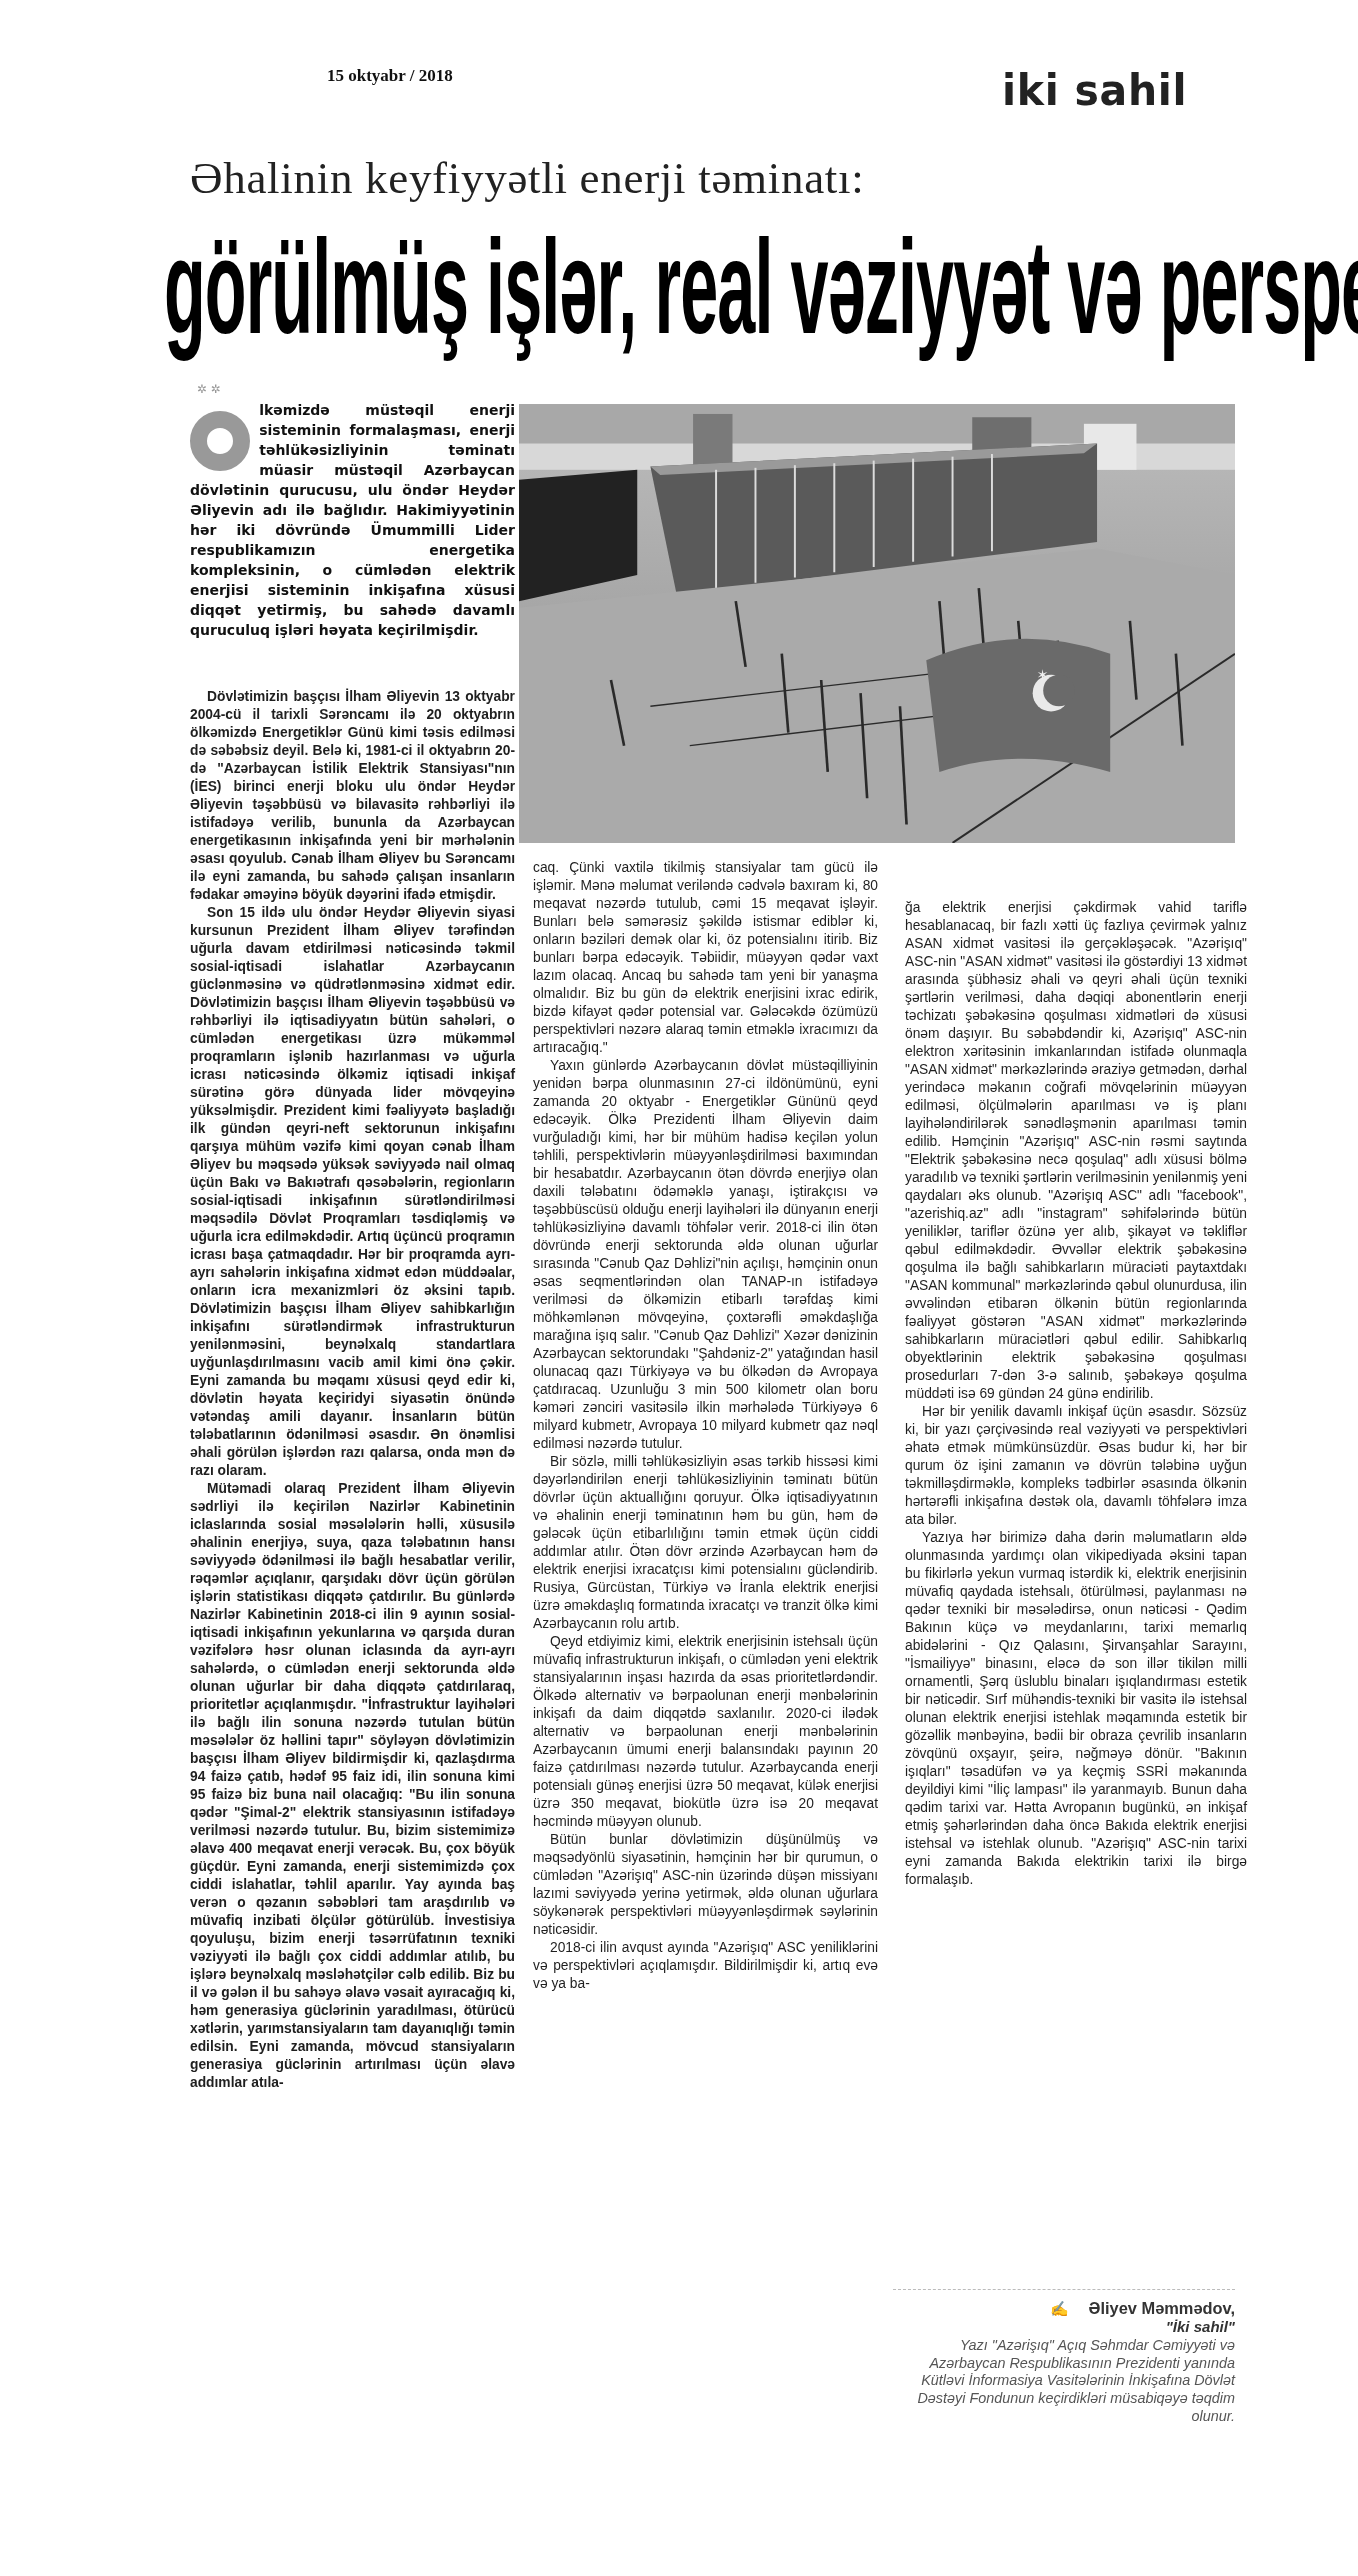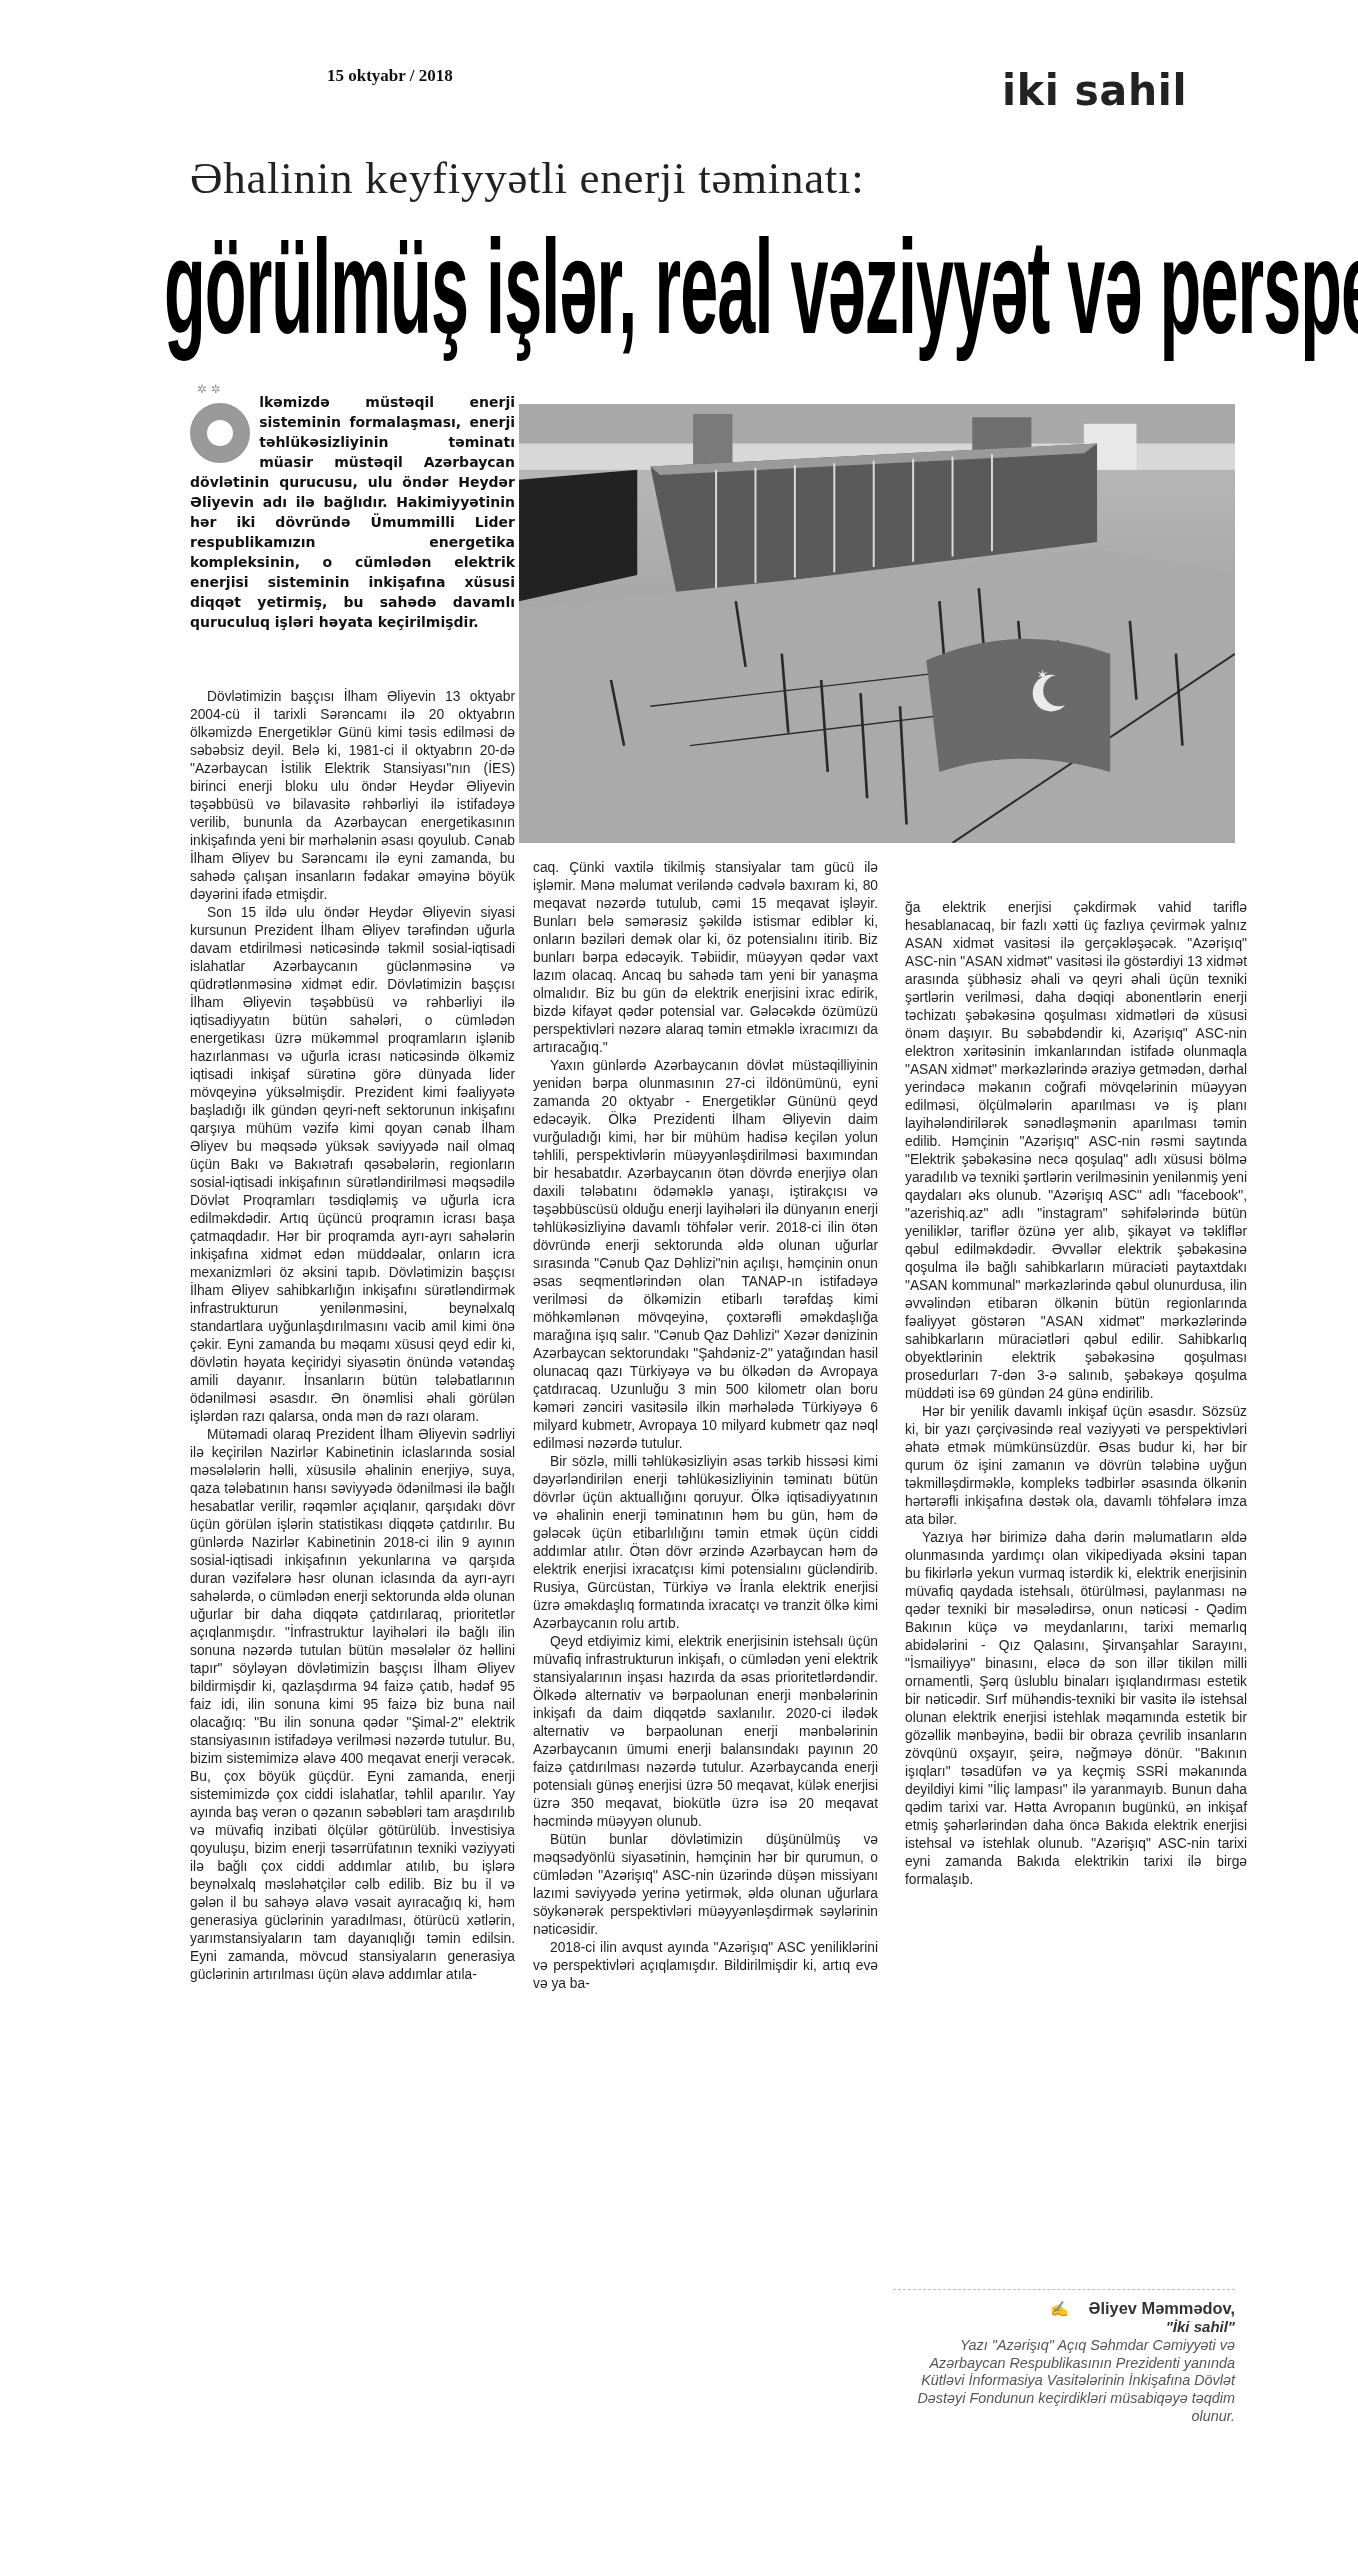--- a/index.html
+++ b/index.html
@@ -1,27 +1,27 @@
 <!DOCTYPE html>
 <html style="font-size:10.5px"><head>
 <meta charset="utf-8">
 <style>
   html,body{margin:0;padding:0;background:#fff;}
   body{width:1358px;height:2576px;position:relative;overflow:hidden;color:#1a1a1a;font-family:"Liberation Sans",sans-serif;}
   .date{position:absolute;left:327px;top:66px;font-family:"Liberation Serif",serif;font-weight:bold;font-size:17px;color:#111;}
   .logo{position:absolute;left:1002px;top:66px;font-family:"DejaVu Sans",sans-serif;font-weight:900;font-size:41px;letter-spacing:0.7px;color:#222;transform:scaleY(1.05);}
   .h1{position:absolute;left:190px;top:152px;width:1051px;font-family:"Liberation Serif",serif;font-size:45px;color:#222;white-space:nowrap;letter-spacing:0.7px;}
   .h2{position:absolute;left:164px;top:210px;width:1077px;font-family:"Liberation Sans",sans-serif;font-weight:bold;font-size:99px;color:#000;white-space:nowrap;transform-origin:left top;transform:scaleX(0.69) scaleY(1.35);letter-spacing:-1.3px;}
-  .lead{position:absolute;left:190px;top:392px;width:325px;font-family:"DejaVu Sans",sans-serif;font-weight:bold;font-size:14px;line-height:20px;text-align:justify;color:#111;}
+  .lead{position:absolute;left:190px;top:400px;width:325px;font-family:"DejaVu Sans",sans-serif;font-weight:bold;font-size:14px;line-height:20px;text-align:justify;color:#111;}
   .dropcap{float:left;width:60px;height:60px;border-radius:50%;border:17px solid #999;box-sizing:border-box;margin:10.5px 9.2px 2.6px 0;}
   .dots{position:absolute;left:197px;top:382px;font-size:11.8px;color:#999;letter-spacing:3.9px;}
   .photo{position:absolute;left:519px;top:404px;width:716px;height:439px;overflow:hidden;background:#9a9a9a;}
   .col{position:absolute;font-size:13.8px;line-height:18px;text-align:justify;color:#1f1f1f;}
   .col p{margin:0;text-indent:17px;}
-  .c1{left:190px;top:688px;width:325px;}
+  .c1{left:190px;top:688px;width:325px;font-weight:bold;}
   .c2{left:533px;top:859px;width:345px;font-family:"Liberation Sans",sans-serif;}
   .c3{left:905px;top:859px;width:342px;margin-top:40px;}
   .rule{position:absolute;left:893px;top:2289px;width:342px;border-top:1.3px dashed #bbb;}
   .sig{position:absolute;left:893px;top:2299px;width:342px;text-align:right;font-size:15px;line-height:18.4px;color:#333;}
   .sig .name{font-weight:bold;font-size:16.4px;}
   .sig .pen{font-style:normal;margin-right:19.7px;font-weight:bold;}
   .sig .pub{font-style:italic;font-weight:bold;}
   .sig .note{font-style:italic;font-size:14.4px;line-height:17.7px;color:#555;}
 </style>
 </head>

